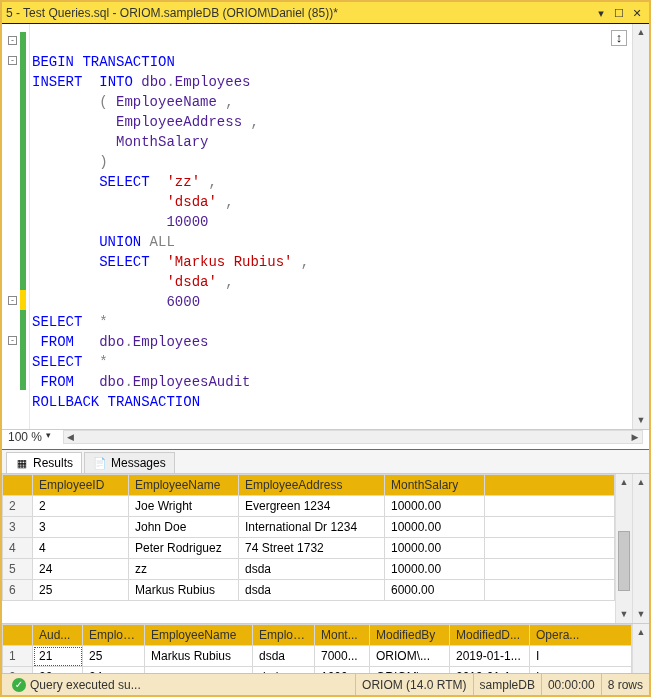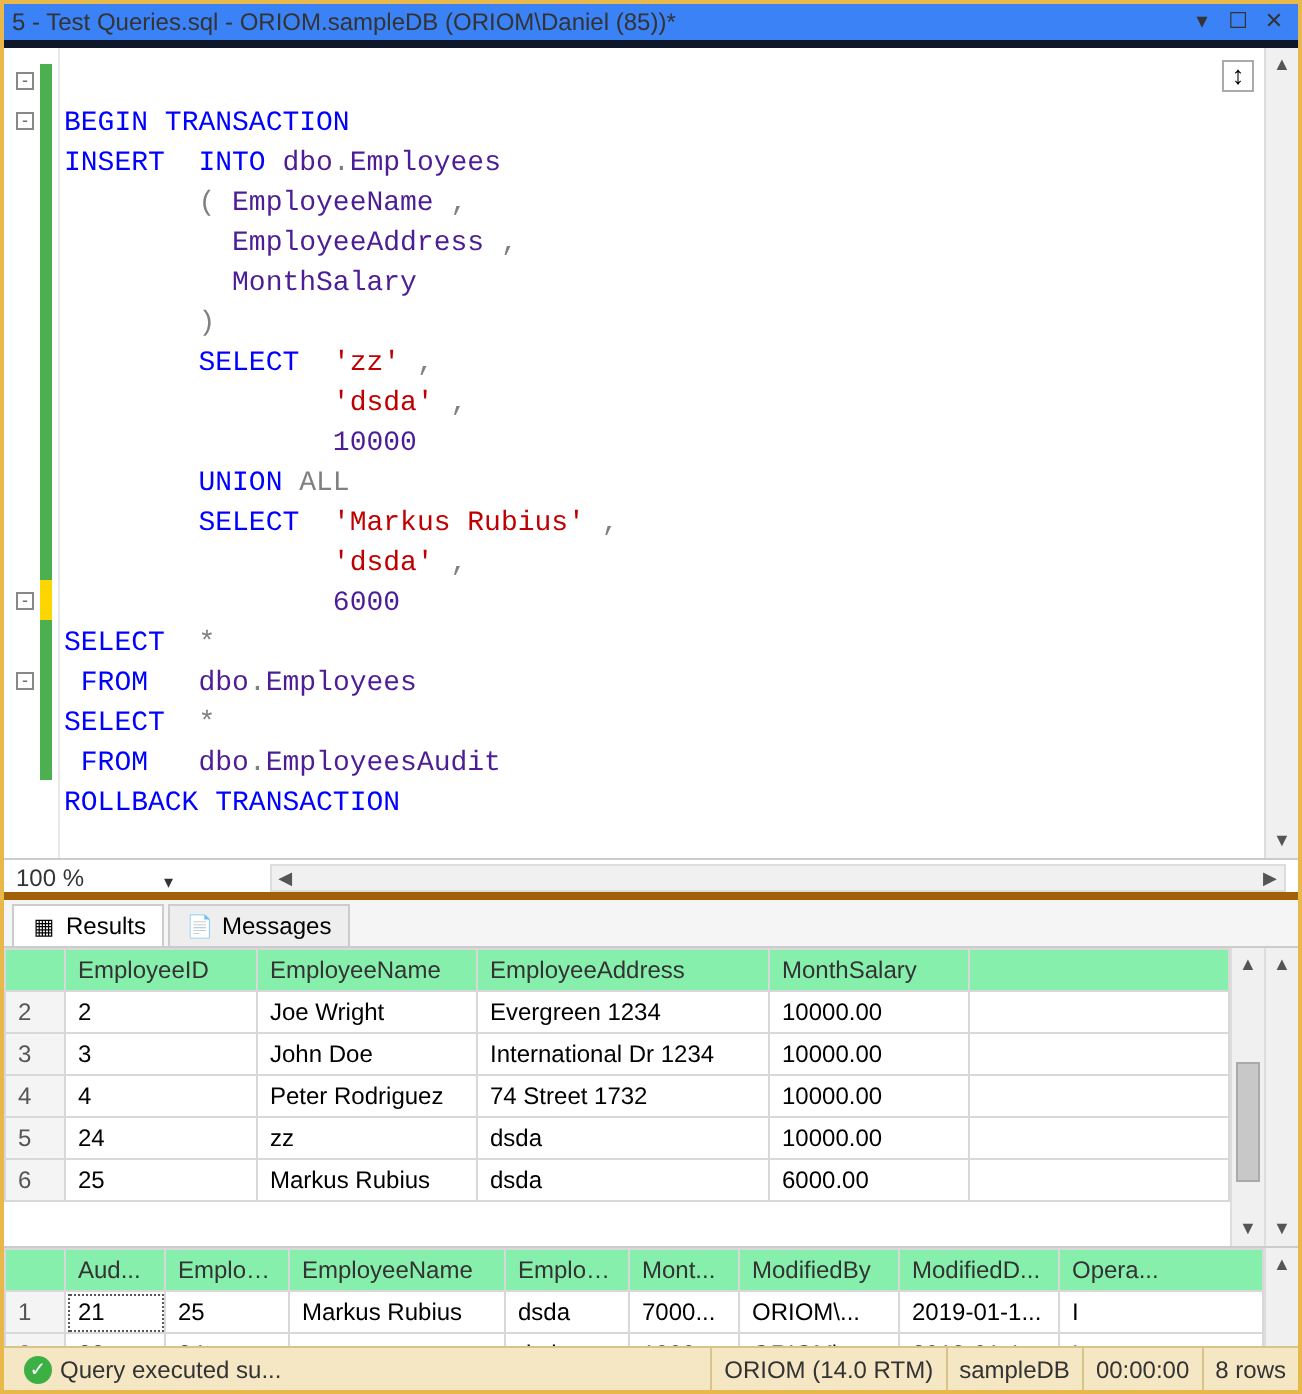--- a/index.html
+++ b/index.html
@@ -9,26 +9,26 @@
     font-size: 12px;
     background: #fff;
     width: 651px;
     height: 697px;
     overflow: hidden;
     border: 2px solid #e8b84a;
     display: flex;
     flex-direction: column;
   }
   .titlebar {
-    background: #3b82f6;
+    background: #fde047;
     height: 22px;
     display: flex;
     align-items: center;
     padding: 0 4px;
-    border-bottom: 4px solid #0f172a;
+    border-bottom: 1px solid #0f172a;
   }
   .titlebar .title { flex: 1; font-size: 12px; color: #333; }
   .titlebar .btn {
     width: 16px; height: 14px;
     text-align: center;
     line-height: 14px;
     font-size: 11px;
     color: #333;
     margin-left: 2px;
     cursor: pointer;
@@ -96,26 +96,25 @@
     top: 6px; right: 22px;
     width: 16px; height: 16px;
     border: 1px solid #aaa;
     text-align: center;
     font-size: 13px;
     line-height: 14px;
   }
   .zoom-row {
     height: 20px;
     display: flex;
-    align-items: flex-end;
+    align-items: flex-start;
     padding: 0 6px;
-    border-bottom: 4px solid #a16207;
+    border-bottom: 1px solid #a16207;
     font-size: 12px;
     color: #333;
-    gap: 36px;
   }
   .zoom-row .dropdown-arrow { font-size:9px; margin-left:4px; }
   .zoom-row .scroll-h {
     flex:1; height:14px; margin-left:12px;
     background:#f0f0f0; border:1px solid #ddd;
     display:flex;
     align-items: center;
   }
   .zoom-row .scroll-h .harrow {
     width:14px; text-align:center; font-size:9px; color:#555;
@@ -169,21 +168,21 @@
   table.grid th, table.grid td {
     border: 1px solid #d8d8d8;
     padding: 3px 6px;
     text-align: left;
     white-space: nowrap;
     overflow: hidden;
     text-overflow: ellipsis;
     height: 18px;
   }
   table.grid th {
-    background: #86efac;
+    background: #eab308;
     font-weight: normal;
     color: #333;
   }
   .rownum {
     background: #f4f4f4;
     text-align: center;
     color: #555;
     width: 28px;
   }
   .cell-selected {

